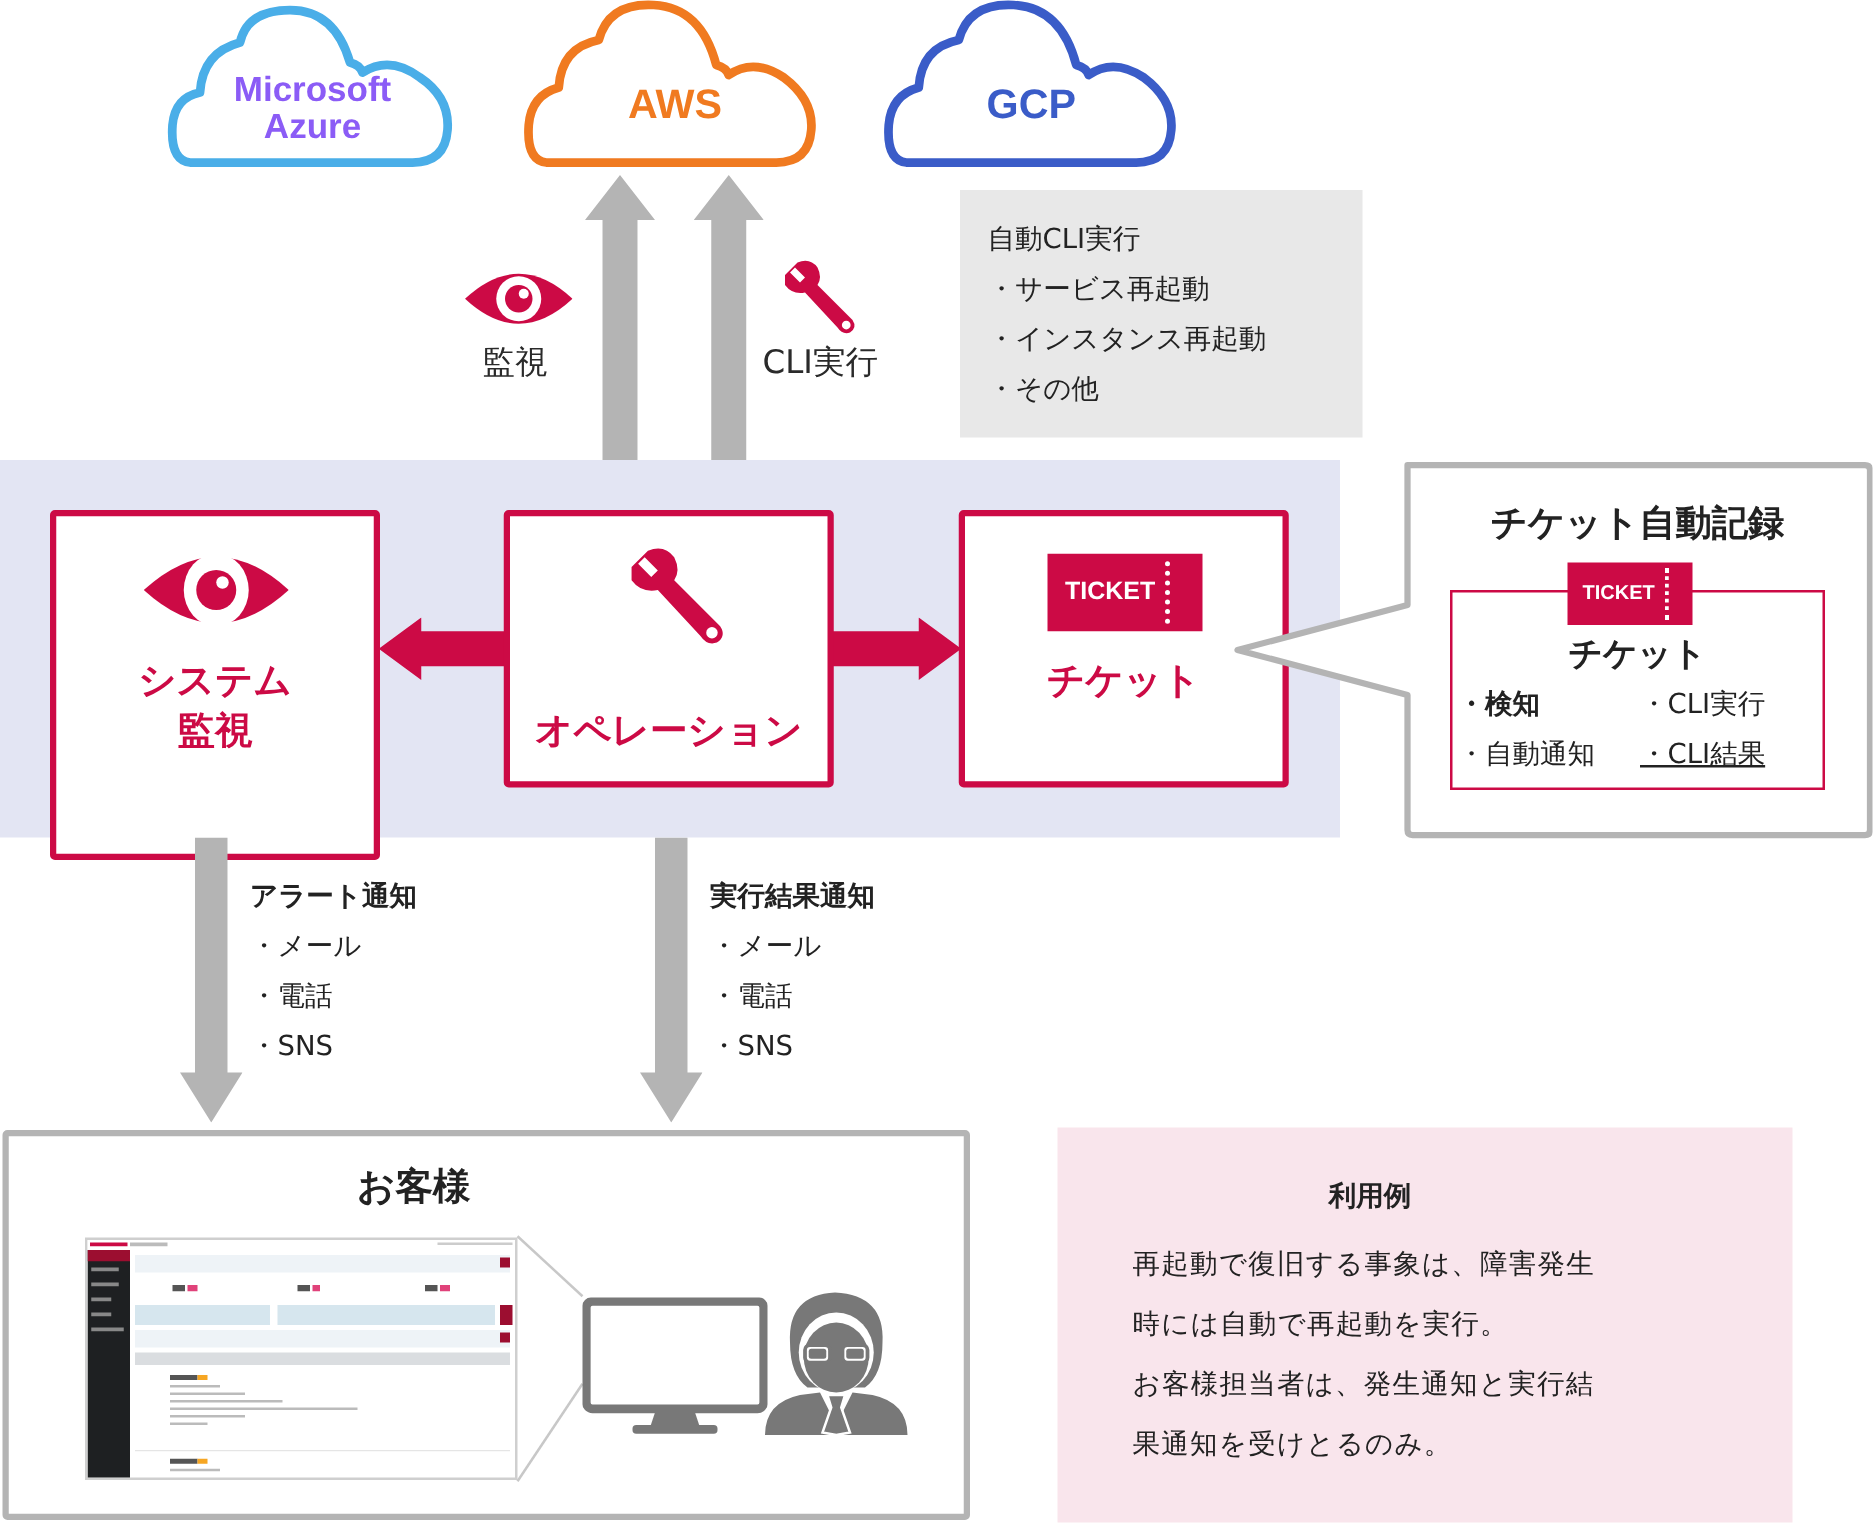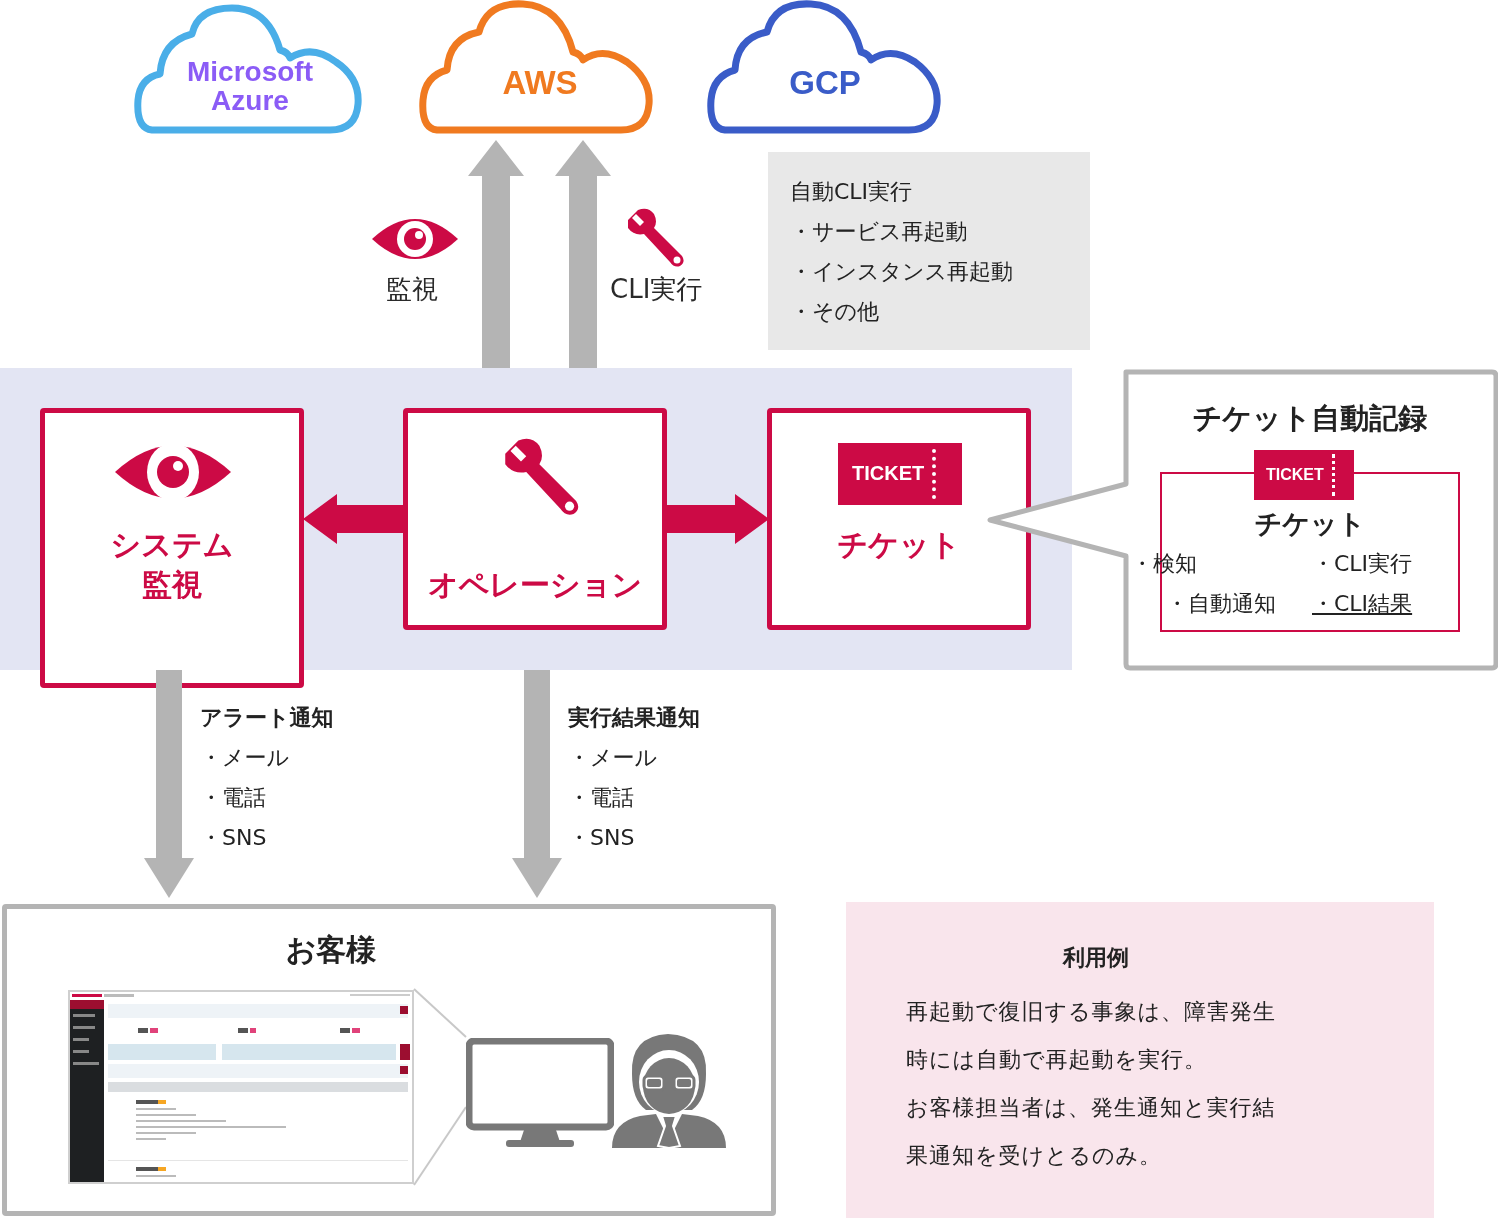--- a/index.html
+++ b/index.html
@@ -103,21 +103,21 @@
 <svg class="abs" style="left:980px;top:368px;width:518px;height:304px" viewBox="0 0 518 304">
   <path d="M146 4 L512 4 Q516 4 516 8 L516 296 Q516 300 512 300 L150 300 Q146 300 146 296 L146 188 L10 152 L146 116 Z" fill="#fff" stroke="#b4b4b4" stroke-width="5" stroke-linejoin="round"></path>
 </svg>
 <div class="note" style="left:1125px;top:398px;width:370px;text-align:center;font-size:29px;font-weight:bold;">チケット自動記録</div>
 <div class="abs" style="left:1160px;top:472px;width:300px;height:160px;border:2px solid #cc0a45;box-sizing:border-box;background:#fff;"></div>
 <div class="ticket" style="left:1254px;top:450px;width:100px;height:50px;">
   <span class="tt" style="left:12px;top:16px;font-size:16px;">TICKET</span>
   <span class="perf" style="left:78px;top:4px;bottom:4px;border-left-width:3px;"></span>
 </div>
 <div class="note" style="left:1160px;top:504px;width:300px;text-align:center;font-size:27px;font-weight:bold;">チケット</div>
-<div class="note" style="left:1131px;top:544px;">・検知</div>
+<div class="note" style="left:1166px;top:544px;font-weight:bold;">・検知</div>
 <div class="note" style="left:1312px;top:544px;">・CLI実行</div>
 <div class="note" style="left:1166px;top:584px;">・自動通知</div>
 <div class="note" style="left:1312px;top:584px;text-decoration:underline;">・CLI結果</div>
 
 <svg class="abs" style="left:144px;top:670px;width:50px;height:228px" viewBox="0 0 50 228">
   <polygon points="12,0 38,0 38,188 50,188 25,228 0,188 12,188" fill="#b4b4b4"></polygon>
 </svg>
 <svg class="abs" style="left:512px;top:670px;width:50px;height:228px" viewBox="0 0 50 228">
   <polygon points="12,0 38,0 38,188 50,188 25,228 0,188 12,188" fill="#b4b4b4"></polygon>
 </svg>

